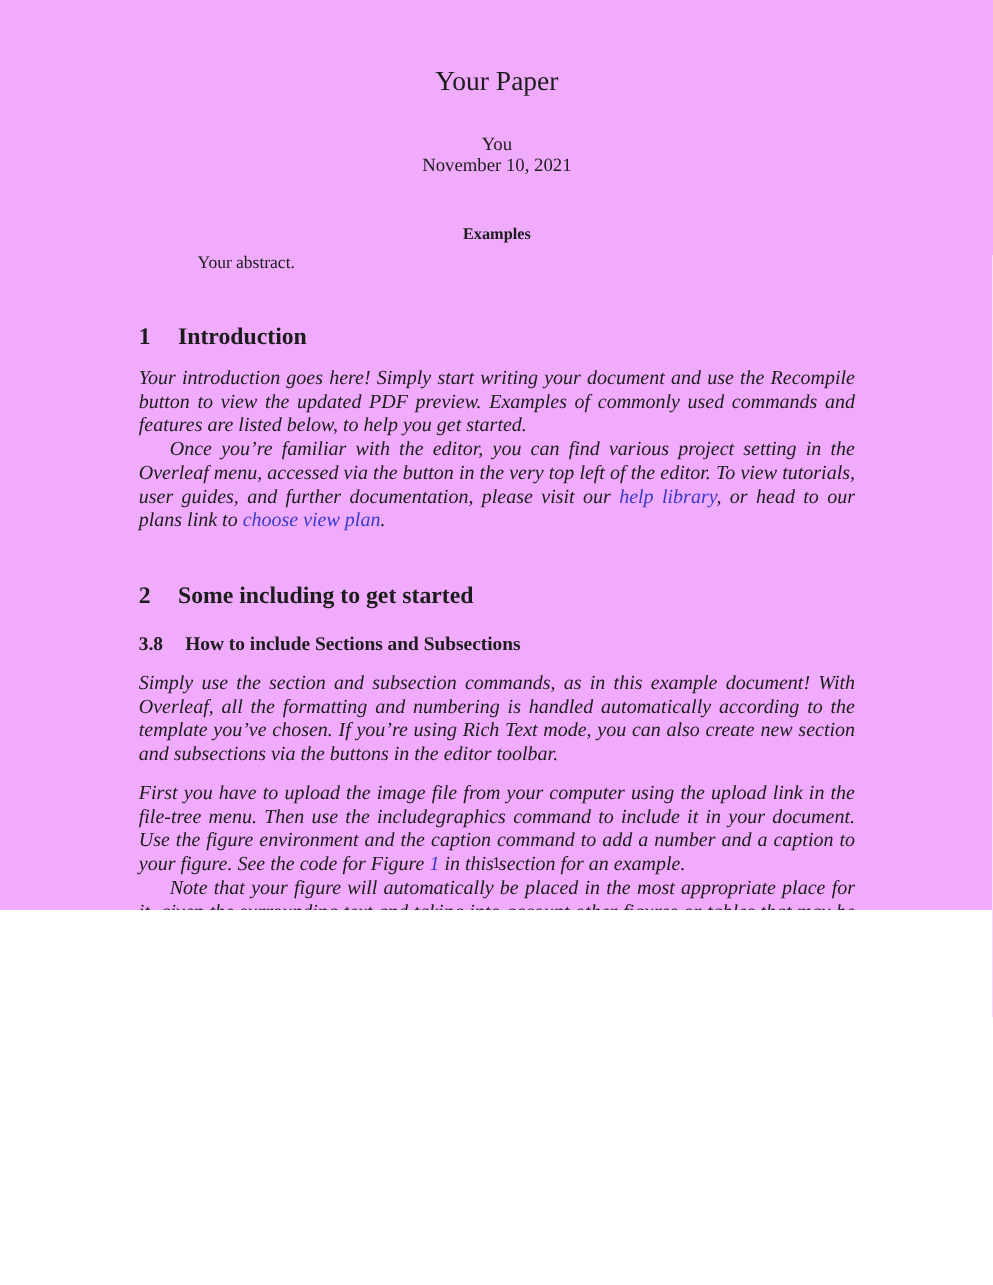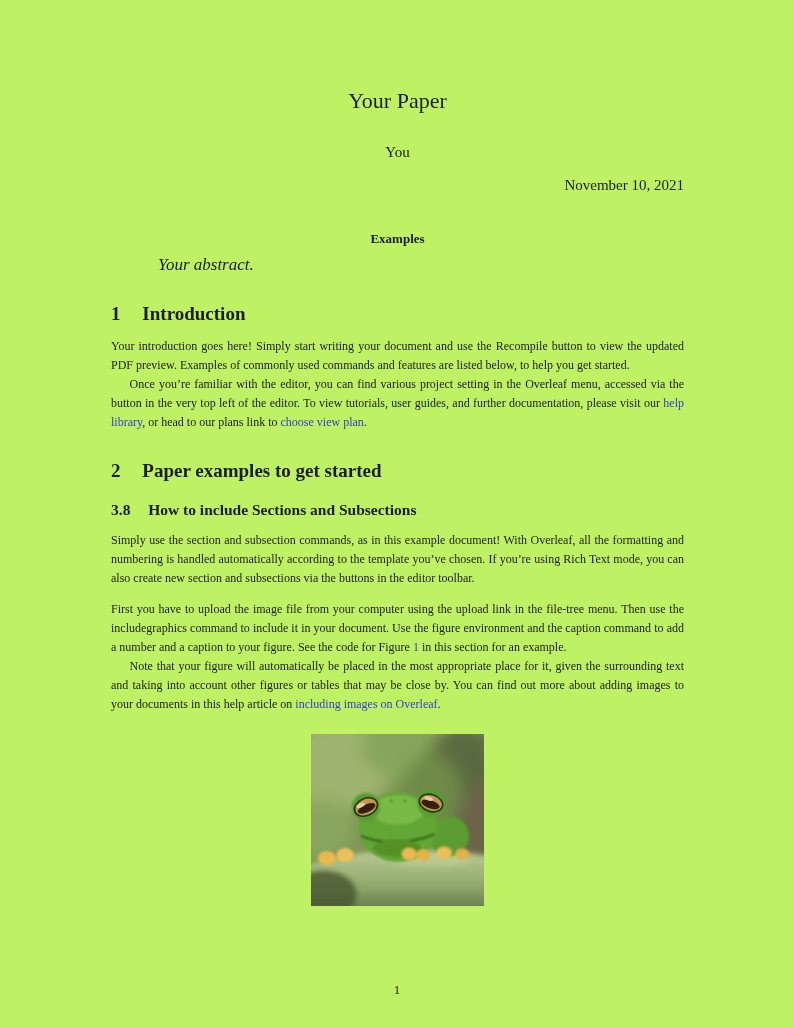--- a/index.html
+++ b/index.html
@@ -1,35 +1,35 @@
 <!DOCTYPE html>
 <html><head>
 <meta charset="utf-8">
 <style>
   * { box-sizing: border-box; }
   html, body { margin: 0; padding: 0; background: #ffffff; }
   .page {
-    width: 794px; height: 1028px;
-    background: #bef264;
+    width: 794px; height: 728px;
+    background: #f0abfc;
     position: relative;
     font-family: "Liberation Serif", "DejaVu Serif", serif;
     color: #1c1c1c;
-    padding: 88px 110px 0 111px;
+    padding: 52px 110px 0 111px;
     overflow: hidden;
   }
   .title   { font-size: 22px; font-weight: 400; text-align: center; margin: 0; line-height: 1.2; }
   .author  { font-size: 15px; text-align: center; margin-top: 30px; }
-  .date    { font-size: 15px; text-align: right; margin-top: 16px; }
+  .date    { font-size: 15px; text-align: center; }
   .abstract { margin-top: 37px; padding: 0 47px; }
   .abstract-heading { font-size: 13px; font-weight: 700; text-align: center; margin: 0; }
-  .abstract-body    { font-size: 17px; margin-top: 8px; text-align: justify; font-style: italic; }
-  h2.sec { font-size: 19px; font-weight: 700; margin: 28px 0 0; line-height: 1.15; }
+  .abstract-body    { font-size: 14px; margin-top: 8px; text-align: justify; }
+  h2.sec { font-size: 19px; font-weight: 700; margin: 40px 0 0; line-height: 1.15; }
   h3.subsec { font-size: 15.5px; font-weight: 700; margin: 19px 0 0; line-height: 1.15; }
   .num { margin-right: 1.15em; }
-  p.body { font-size: 12px; line-height: 19px; text-align: justify; margin: 12px 0 0; }
+  p.body { font-size: 16px; line-height: 19px; text-align: justify; margin: 12px 0 0; font-style: italic; }
   p.body.cont { margin-top: 0; text-indent: 1.55em; }
   .link { color: #3a3acb; text-decoration: none; cursor: pointer; }
   .figure { margin: 20px 0 0; text-align: center; }
   .figure-image { width: 173px; height: 172px; margin: 0 auto; overflow: hidden; font-size: 0; }
   .pagenum { position: absolute; bottom: 30px; left: 0; right: 0; text-align: center; font-size: 13px; }
 </style>
 </head>
 <body>
 
 <div class="page">
@@ -42,21 +42,21 @@
     <div class="abstract-heading">Examples</div>
     <div class="abstract-body">Your abstract.</div>
   </div>
 
   <h2 class="sec"><span class="num">1</span><span>Introduction</span></h2>
 
   <p class="body">Your introduction goes here! Simply start writing your document and use the Recompile button to view the updated PDF preview. Examples of commonly used commands and features are listed below, to help you get started.</p>
 
   <p class="body cont"><span>Once you’re familiar with the editor, you can find various project setting in the Overleaf menu, accessed via the button in the very top left of the editor. To view tutorials, user guides, and further documentation, please visit our </span><a class="link">help library</a><span>, or head to our plans link to </span><a class="link">choose view plan</a><span>.</span></p>
 
-  <h2 class="sec"><span class="num">2</span><span>Paper examples to get started</span></h2>
+  <h2 class="sec"><span class="num">2</span><span>Some including to get started</span></h2>
 
   <h3 class="subsec"><span class="num">3.8</span><span>How to include Sections and Subsections</span></h3>
 
   <p class="body">Simply use the section and subsection commands, as in this example document! With Overleaf, all the formatting and numbering is handled automatically according to the template you’ve chosen. If you’re using Rich Text mode, you can also create new section and subsections via the buttons in the editor toolbar.</p>
 
 
   <p class="body"><span>First you have to upload the image file from your computer using the upload link in the file-tree menu. Then use the includegraphics command to include it in your document. Use the figure environment and the caption command to add a number and a caption to your figure. See the code for Figure </span><a class="link">1</a><span> in this section for an example.</span></p>
 
   <p class="body cont"><span>Note that your figure will automatically be placed in the most appropriate place for it, given the surrounding text and taking into account other figures or tables that may be close by. You can find out more about adding images to your documents in this help article on </span><a class="link">including images on Overleaf</a><span>.</span></p>
 

